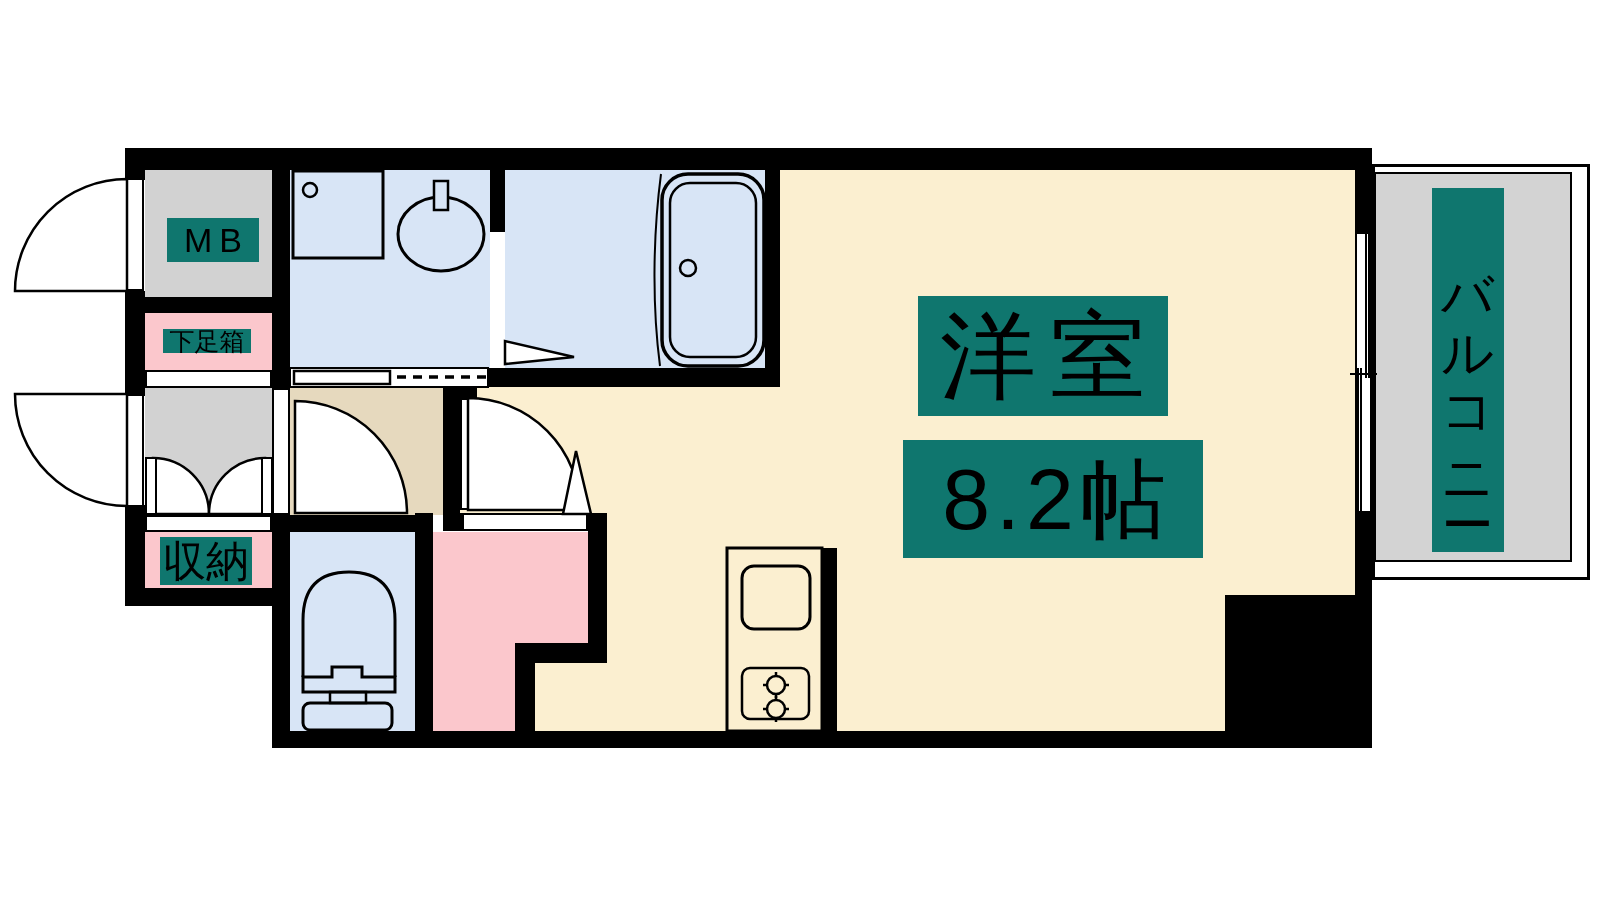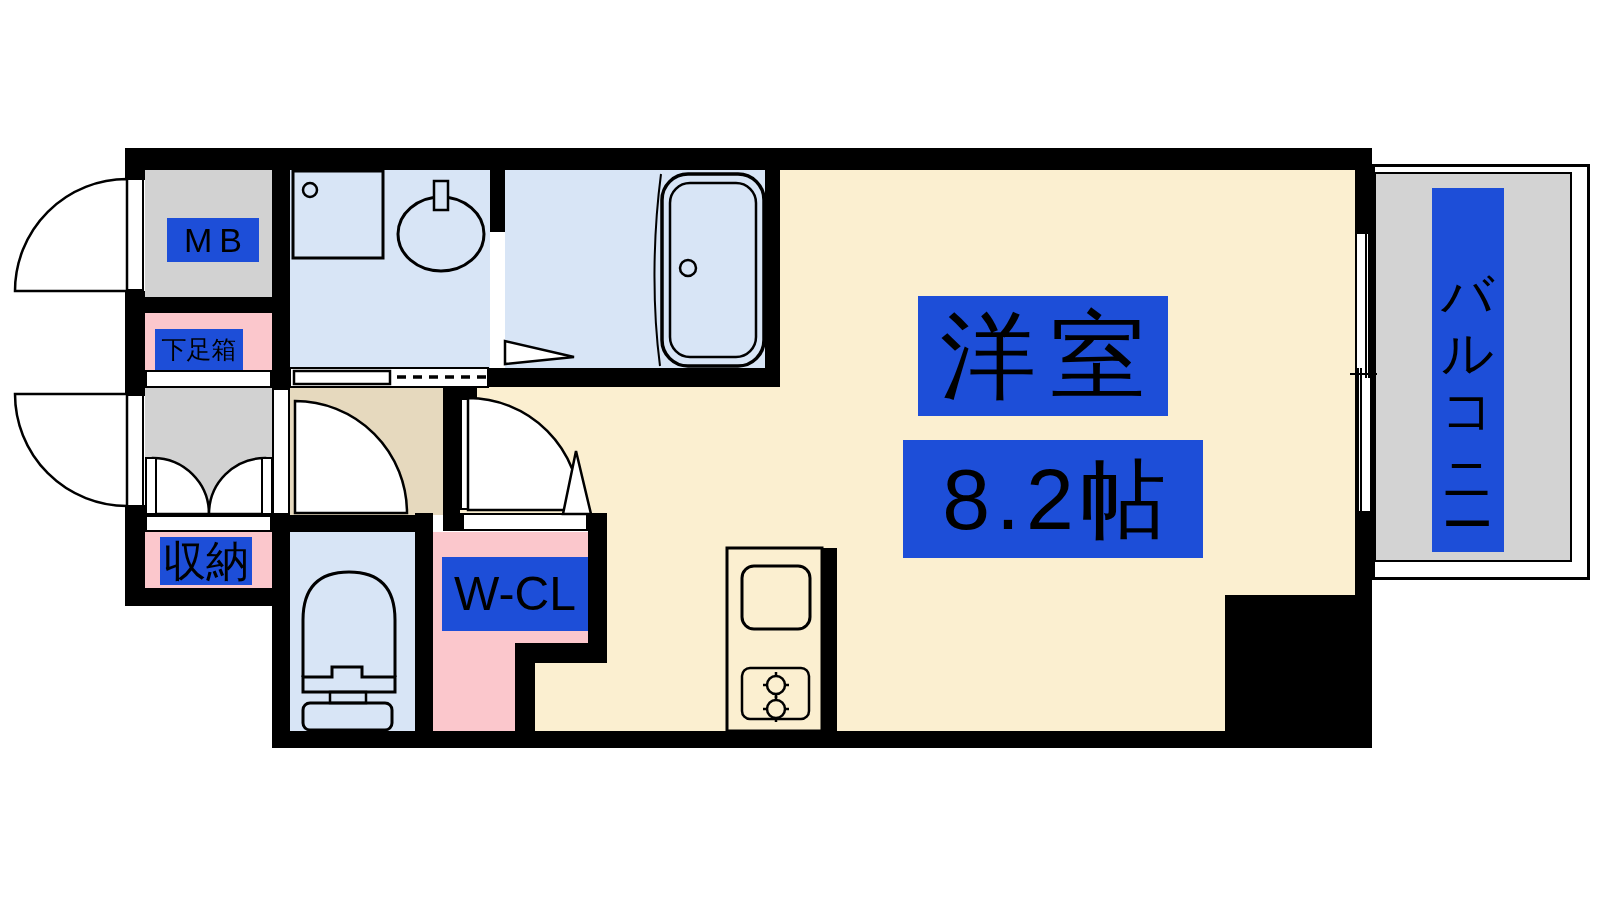--- a/index.html
+++ b/index.html
@@ -2,21 +2,21 @@
 <html style="--wall: #000000; --line: #000000; --background: #FFFFFF; --floor-cream: #FBEFD0; --wet-area-blue: #D8E5F6; --closet-pink: #FBC7CC; --utility-gray: #D2D2D2; --hall-tan: #E6D9BE; --balcony-gray: #D3D3D3;"><head>
 <meta charset="utf-8">
 <style>
   html,body{margin:0;padding:0;background:#fff;}
   .plan{position:relative;width:1600px;height:900px;background:var(--background,#fff);
         font-family:"Liberation Sans",sans-serif;overflow:hidden;}
   .r{position:absolute;}                      
   .w{position:absolute;background:var(--wall,#000);}   
   .o{position:absolute;background:#fff;border:2px solid var(--line,#000);box-sizing:border-box;} 
   svg.overlay{position:absolute;left:0;top:0;z-index:6;}
-  .lbl{position:absolute;background:#1d4ed8;color:var(--line,#000);display:flex;
+  .lbl{position:absolute;background:#0f766e;color:var(--line,#000);display:flex;
        align-items:center;justify-content:center;z-index:8;white-space:nowrap;line-height:1;}
   .lbl.v{writing-mode:vertical-rl;letter-spacing:6px;}
   .frame{position:absolute;background:#fff;border:3px solid var(--line,#000);box-sizing:border-box;}
   .bfloor{position:absolute;background:var(--balcony-gray,#d3d3d3);border:2px solid var(--line,#000);box-sizing:border-box;}
 </style>
 </head>
 <body>
 
 <div class="plan">
 
@@ -130,20 +130,19 @@
     <g stroke="#000" stroke-width="2" fill="none">
       <line x1="1366" y1="234" x2="1366" y2="378"></line>
       <line x1="1369" y1="234" x2="1369" y2="378"></line>
       <line x1="1358" y1="368" x2="1358" y2="511"></line>
       <line x1="1361" y1="368" x2="1361" y2="511"></line>
       <line x1="1350" y1="374" x2="1377" y2="374"></line>
     </g>
   </svg>
 
   <div class="lbl" style="left:167px;top:218px;width:85px;height:44px;font-size:34px;letter-spacing:7px;padding-left:7px;">MB</div>
-  <div class="lbl" style="left:155px;top:329px;width:88px;height:41px;font-size:25px;">下足箱</div>
+  <div class="lbl" style="left:163px;top:329px;width:88px;height:24px;font-size:25px;">下足箱</div>
   <div class="lbl" style="left:160px;top:537px;width:92px;height:48px;font-size:43px;">収納</div>
-  <div class="lbl" style="left:442px;top:557px;width:146px;height:74px;font-size:48px;">W-CL</div>
   <div class="lbl" style="left:918px;top:296px;width:236px;height:120px;font-size:96px;letter-spacing:14px;padding-left:14px;text-align:center;">洋室</div>
   <div class="lbl" style="left:903px;top:440px;width:292px;height:118px;font-size:86px;letter-spacing:6px;padding-left:8px;">8.2帖</div>
   <div class="lbl v" style="left:1432px;top:188px;width:72px;height:364px;font-size:52px;">バルコニー</div>
 
 </div>
 
 </body></html>

